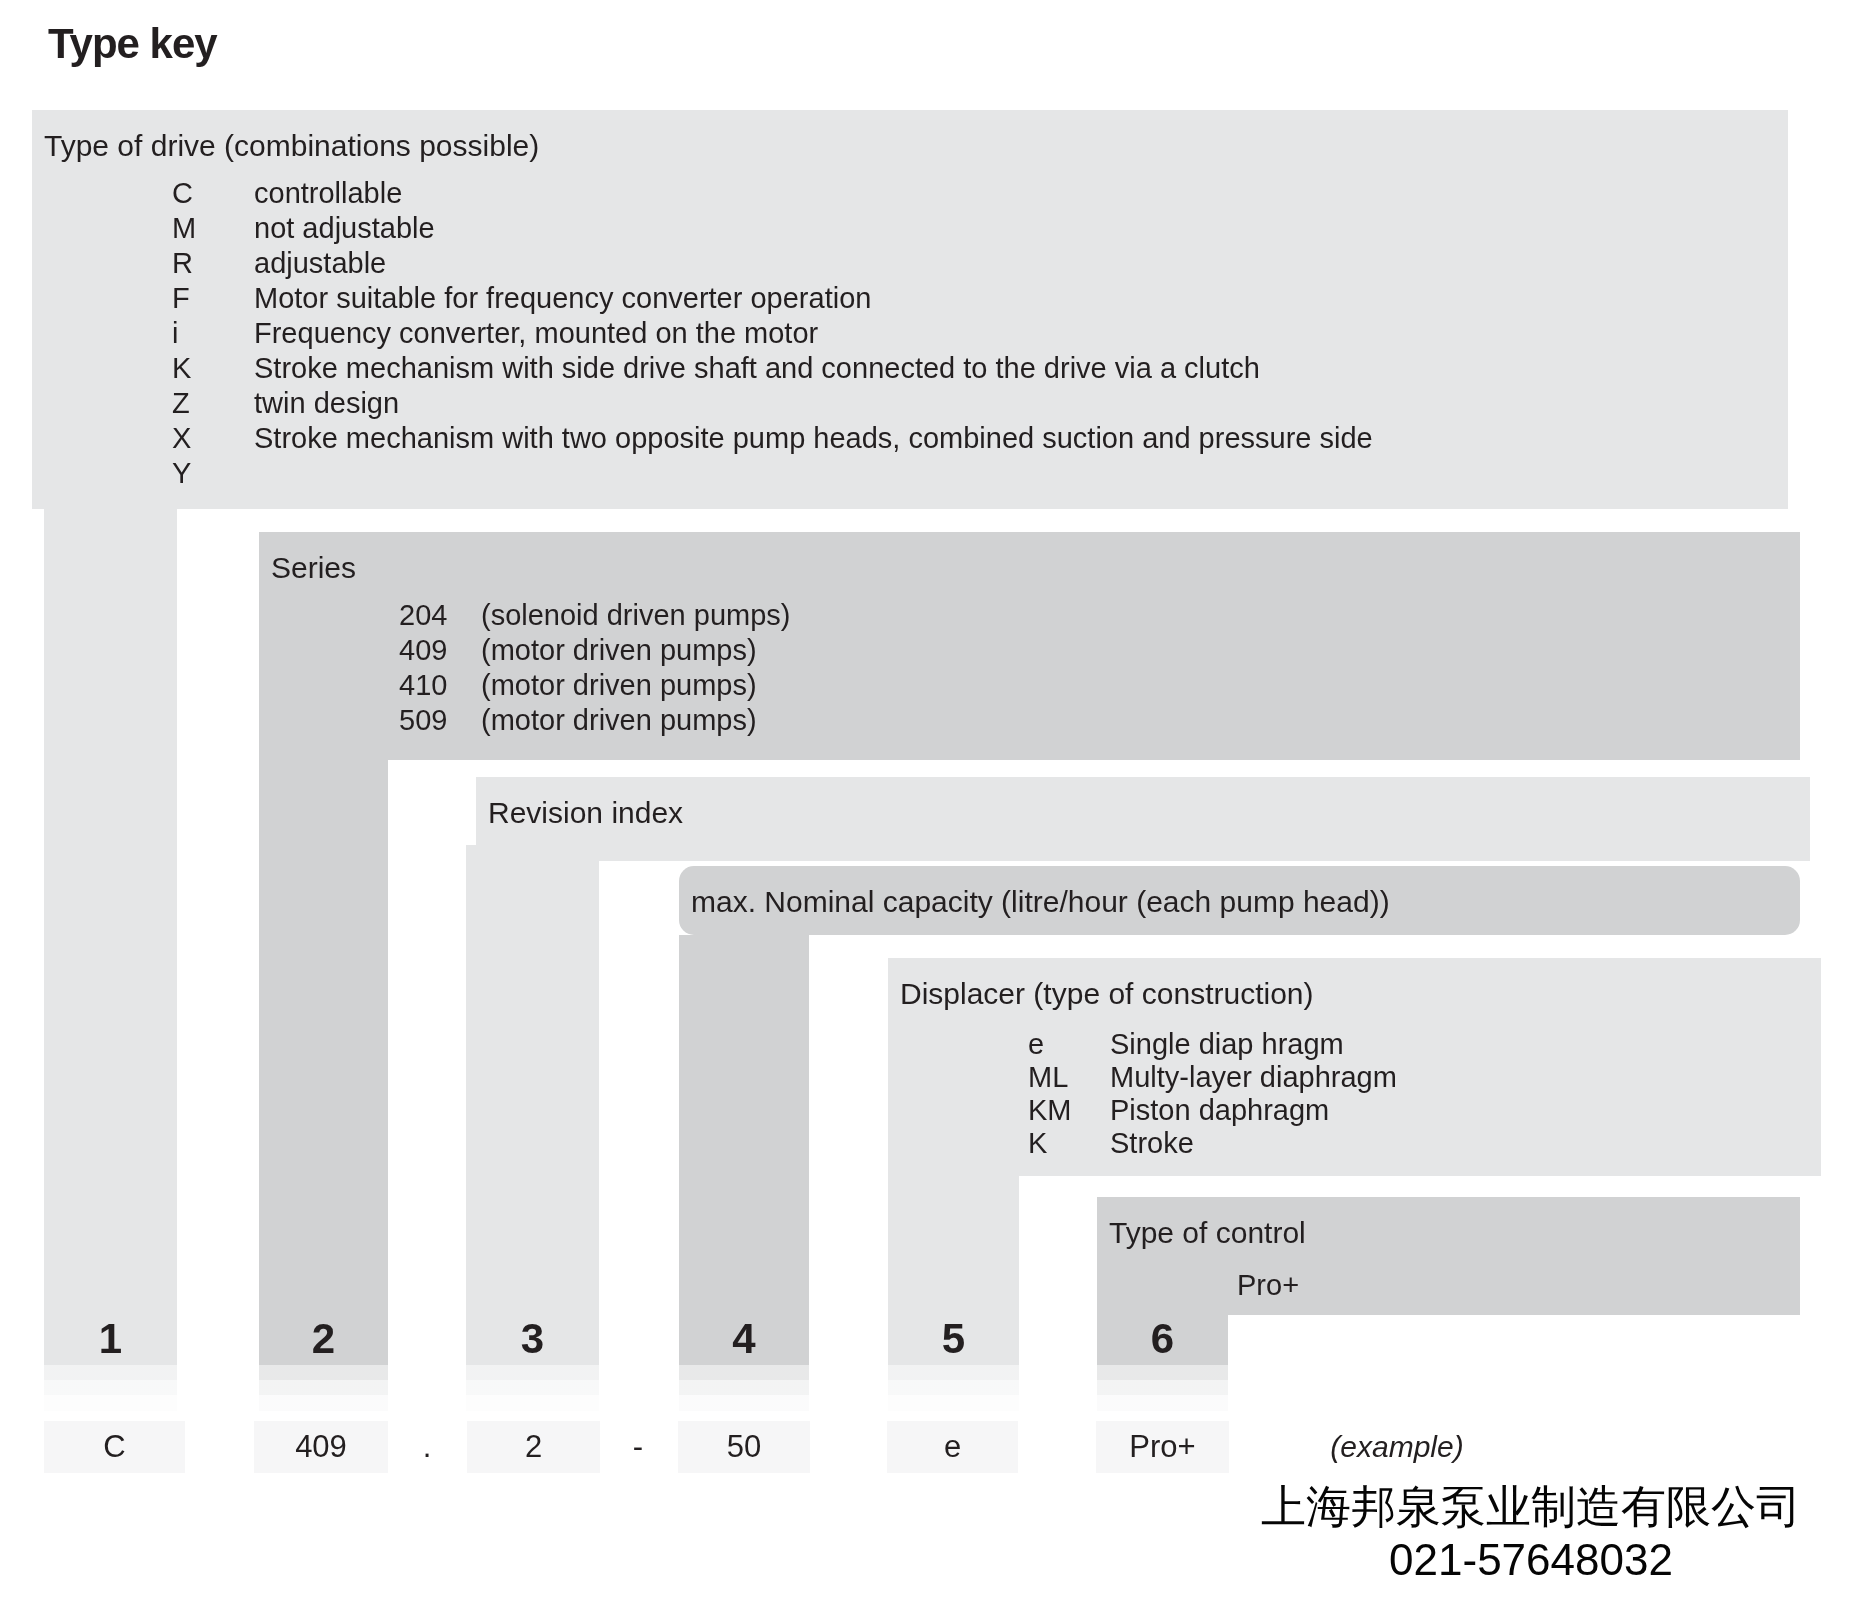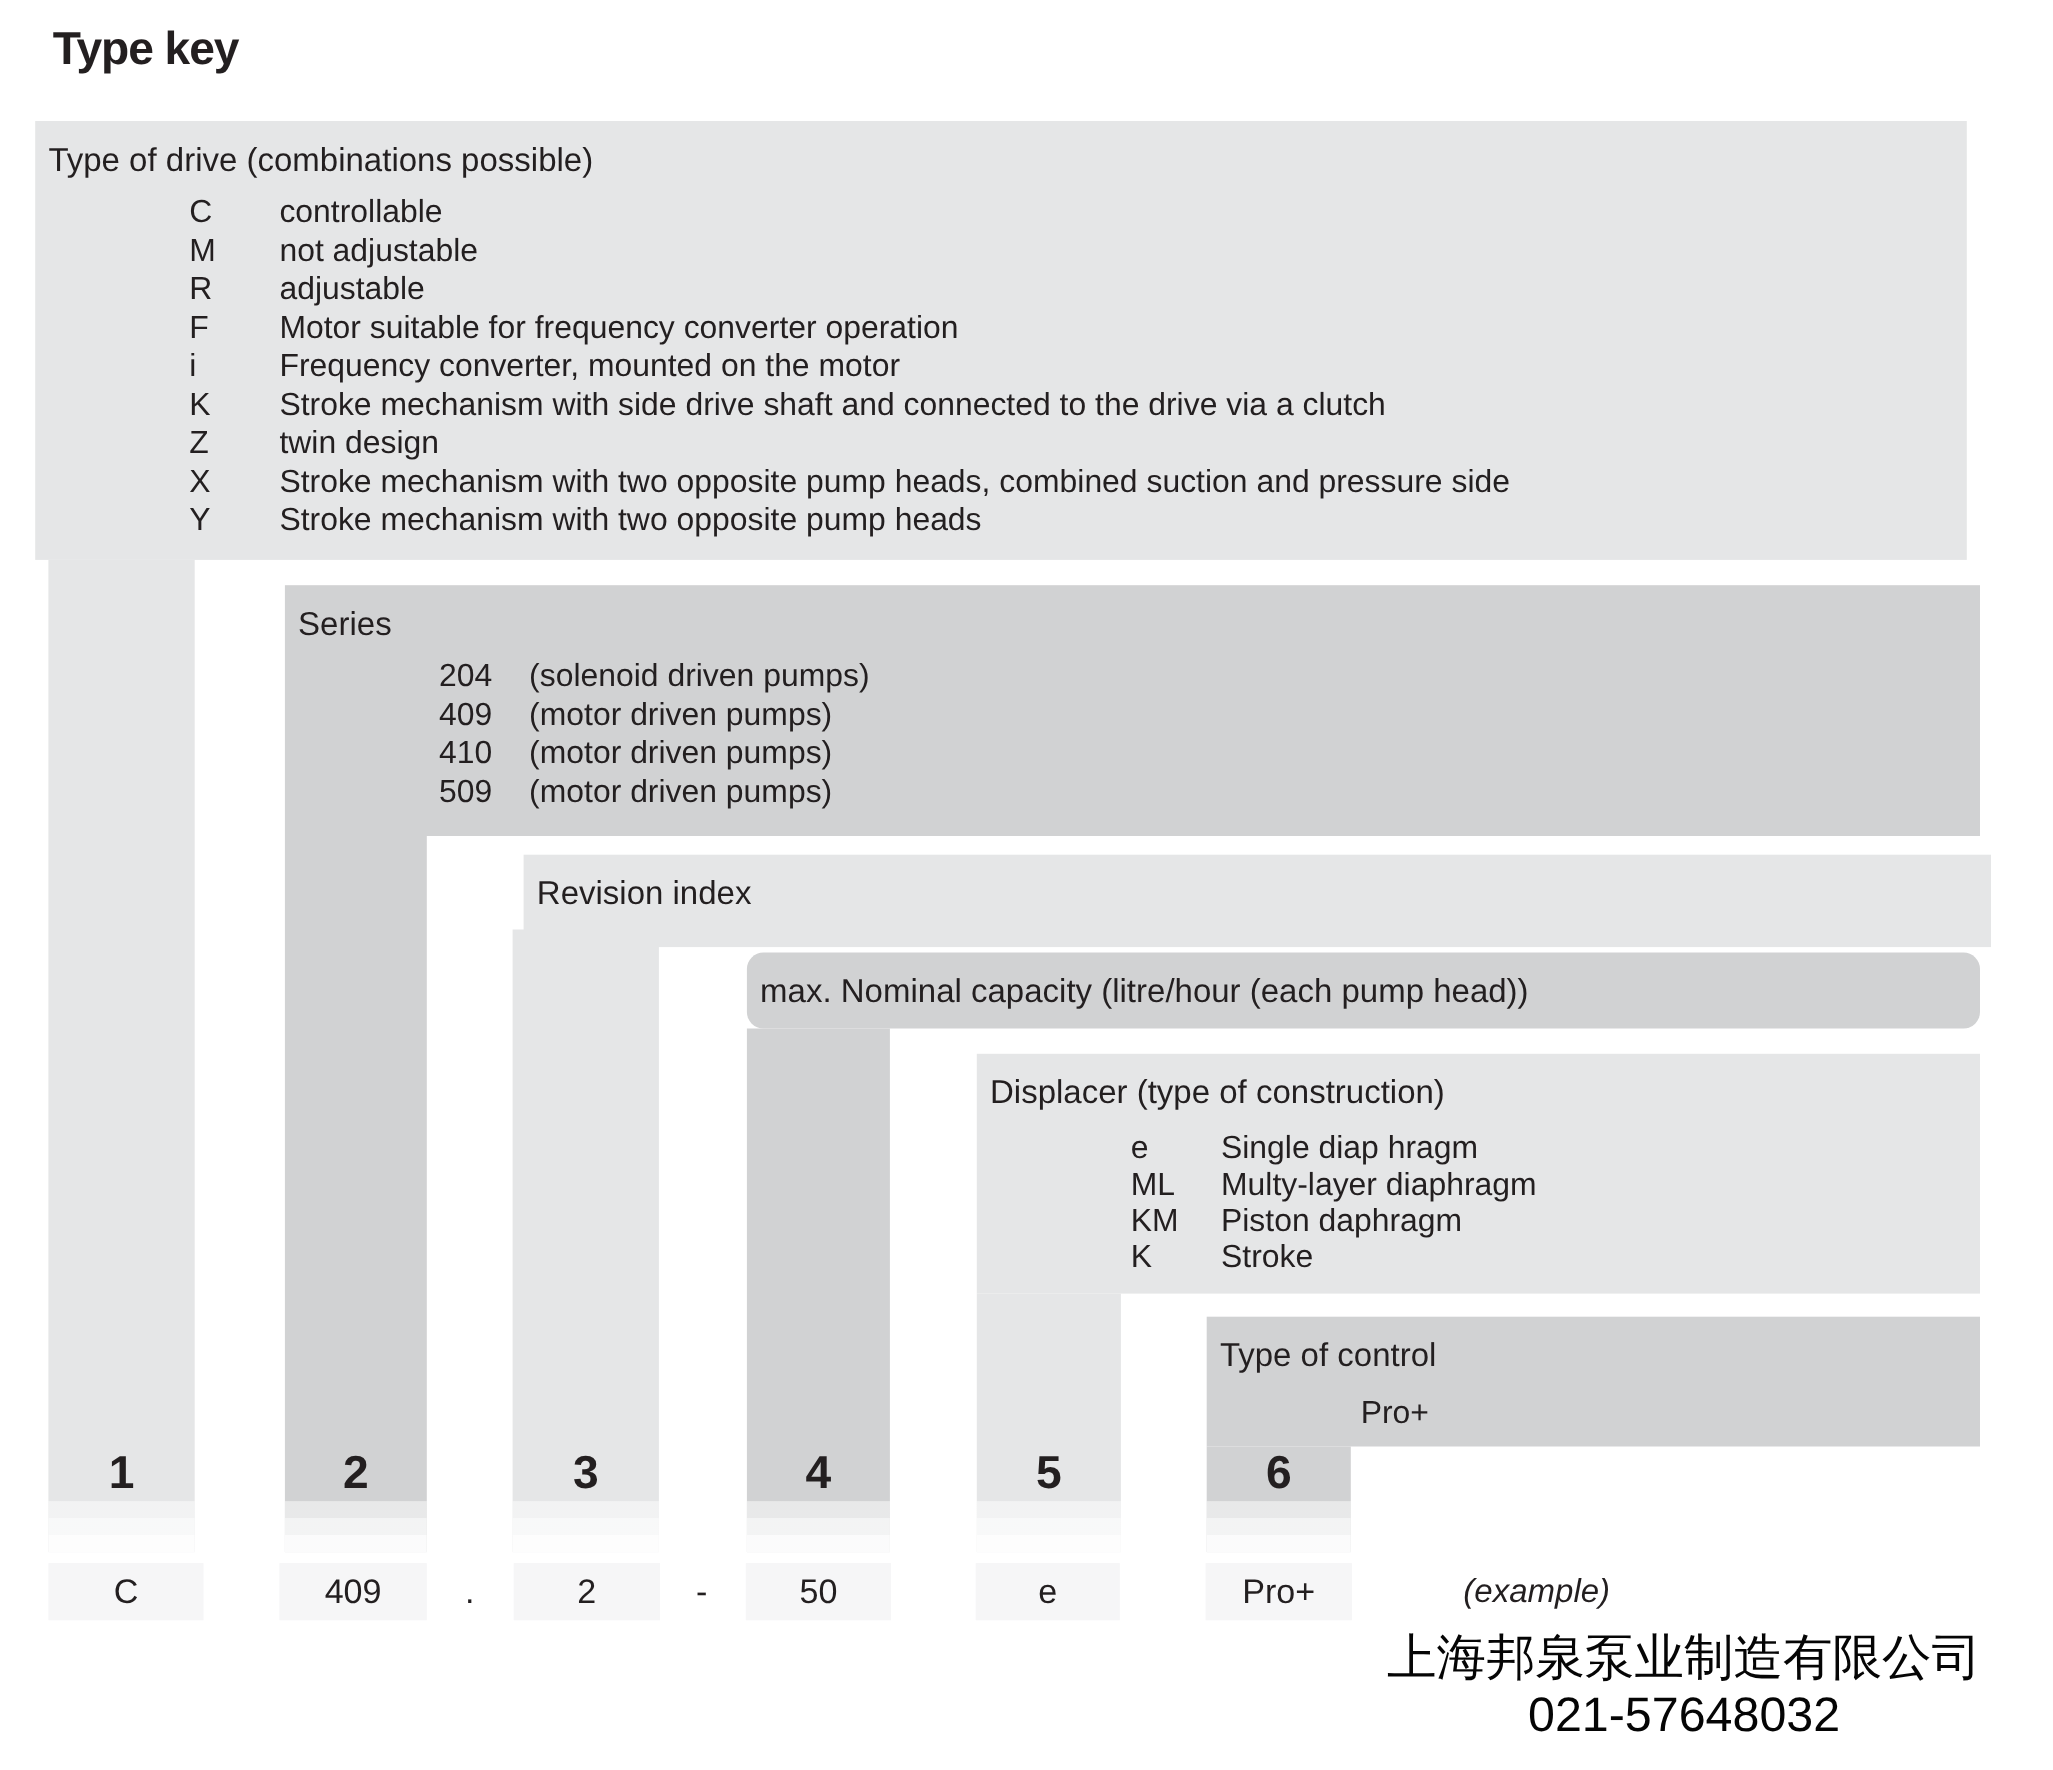--- a/index.html
+++ b/index.html
@@ -10,21 +10,21 @@
   .page-title { position:absolute; left:48px; top:20px; font-size:42px; font-weight:bold; letter-spacing:-1px; }
 
   
   .box { position:absolute; }
   .light { background:#e5e6e7; --strip-grad: linear-gradient(#e5e6e7,#e5e6e7); }
   .dark  { background:#d1d2d3; --strip-grad: linear-gradient(#d1d2d3,#d1d2d3); }
   .b1 { left:32px;   top:110px;  width:1756px; height:399px; }
   .b2 { left:259px;  top:532px;  width:1541px; height:228px; }
   .b3 { left:476px;  top:777px;  width:1334px; height:84px;  }
   .b4 { left:679px;  top:866px;  width:1121px; height:69px;border-radius:15px;  }
-  .b5 { left:888px;  top:958px;  width:912px;  height:218px; }
+  .b5 { left:888px;  top:958px;  width:912px;  height:218px;padding-left:21px; }
   .b6 { left:1097px; top:1197px; width:703px;  height:118px; }
   .box-title { position:absolute; left:12px; top:19px; font-size:30px; white-space:nowrap; }
 
   .items { position:absolute; left:140px; font-size:29px; white-space:nowrap; }
   .items .item { display:flex; }
   .items .k { flex:0 0 82px; }
   .items-1 { top:66px; line-height:35px; }
   .items-2 { top:66px; line-height:35px; }
   .items-5 { top:70px; line-height:33px; }
   .items-6 { top:72px; line-height:33px; }
@@ -105,21 +105,20 @@
       <div class="item">
           <span class="k">Z</span>
           <span class="d">twin design</span>
         </div>
       <div class="item">
           <span class="k">X</span>
           <span class="d">Stroke mechanism with two opposite pump heads, combined suction and pressure side</span>
         </div>
       <div class="item">
           <span class="k">Y</span>
-          <span class="d">Stroke mechanism with two opposite pump heads</span>
         </div>
     </div>
   </div>
 
   <div class="box b2 dark">
     <div class="box-title">Series</div>
     <div class="items items-2">
       <div class="item">
           <span class="k">204</span>
           <span class="d">(solenoid driven pumps)</span>

